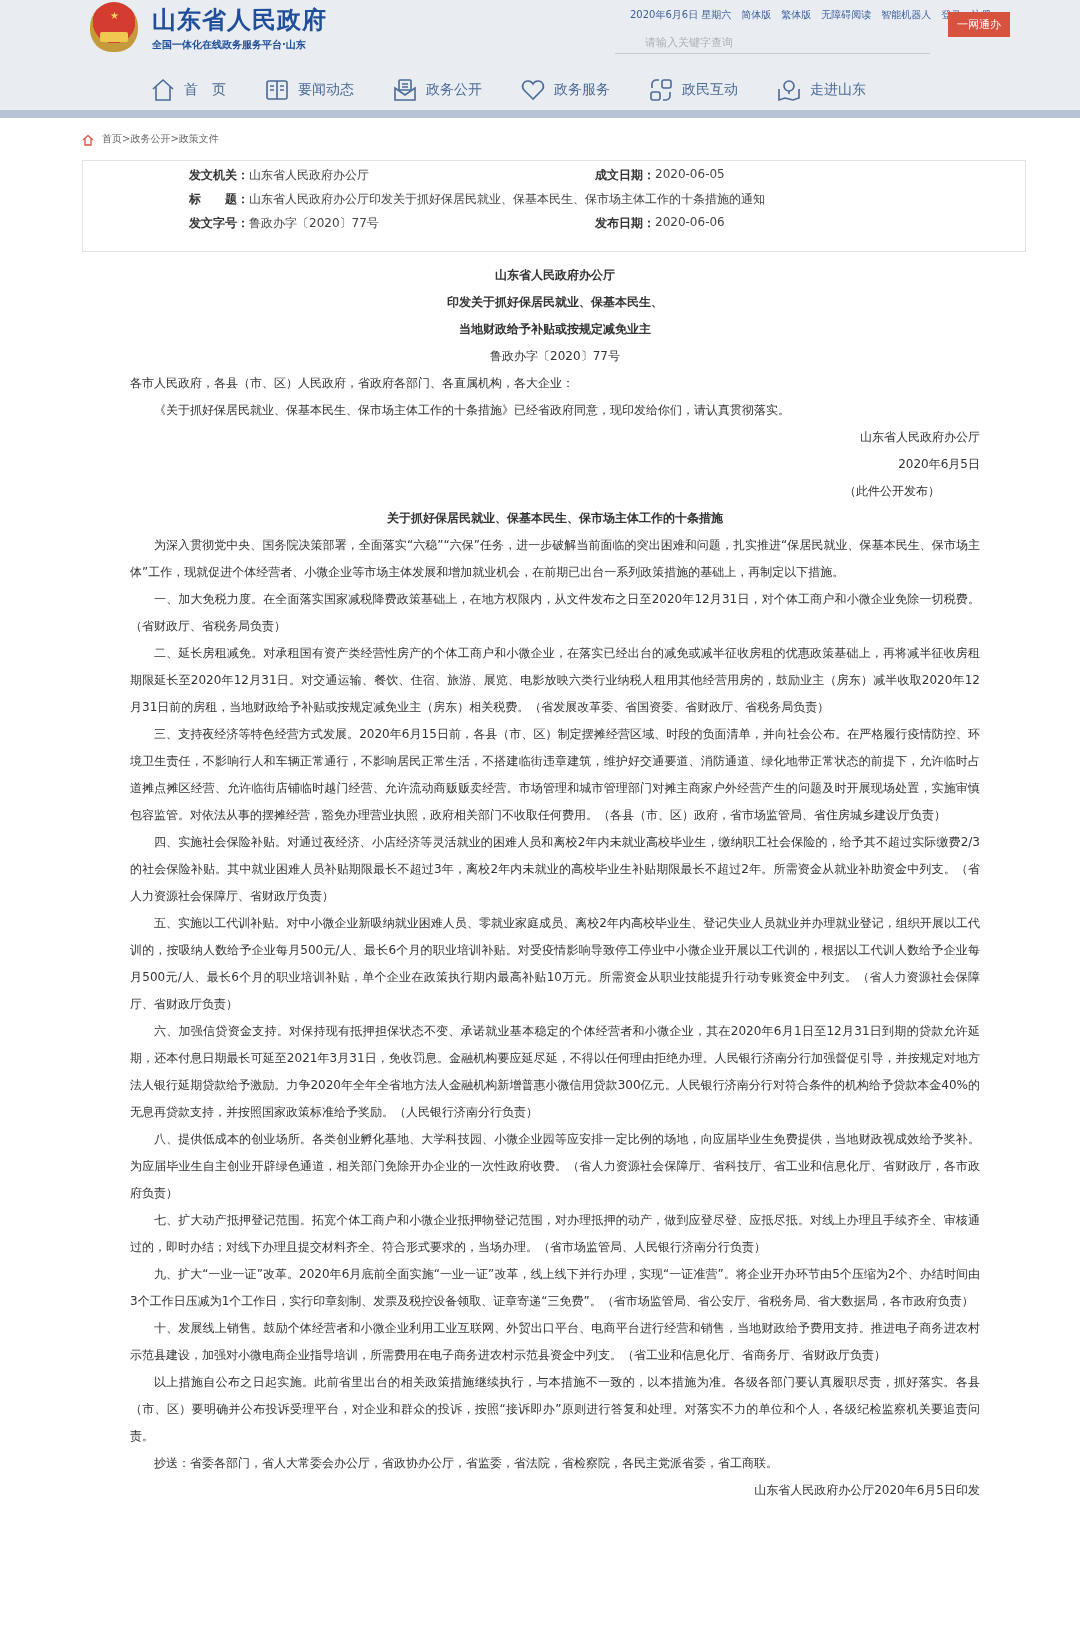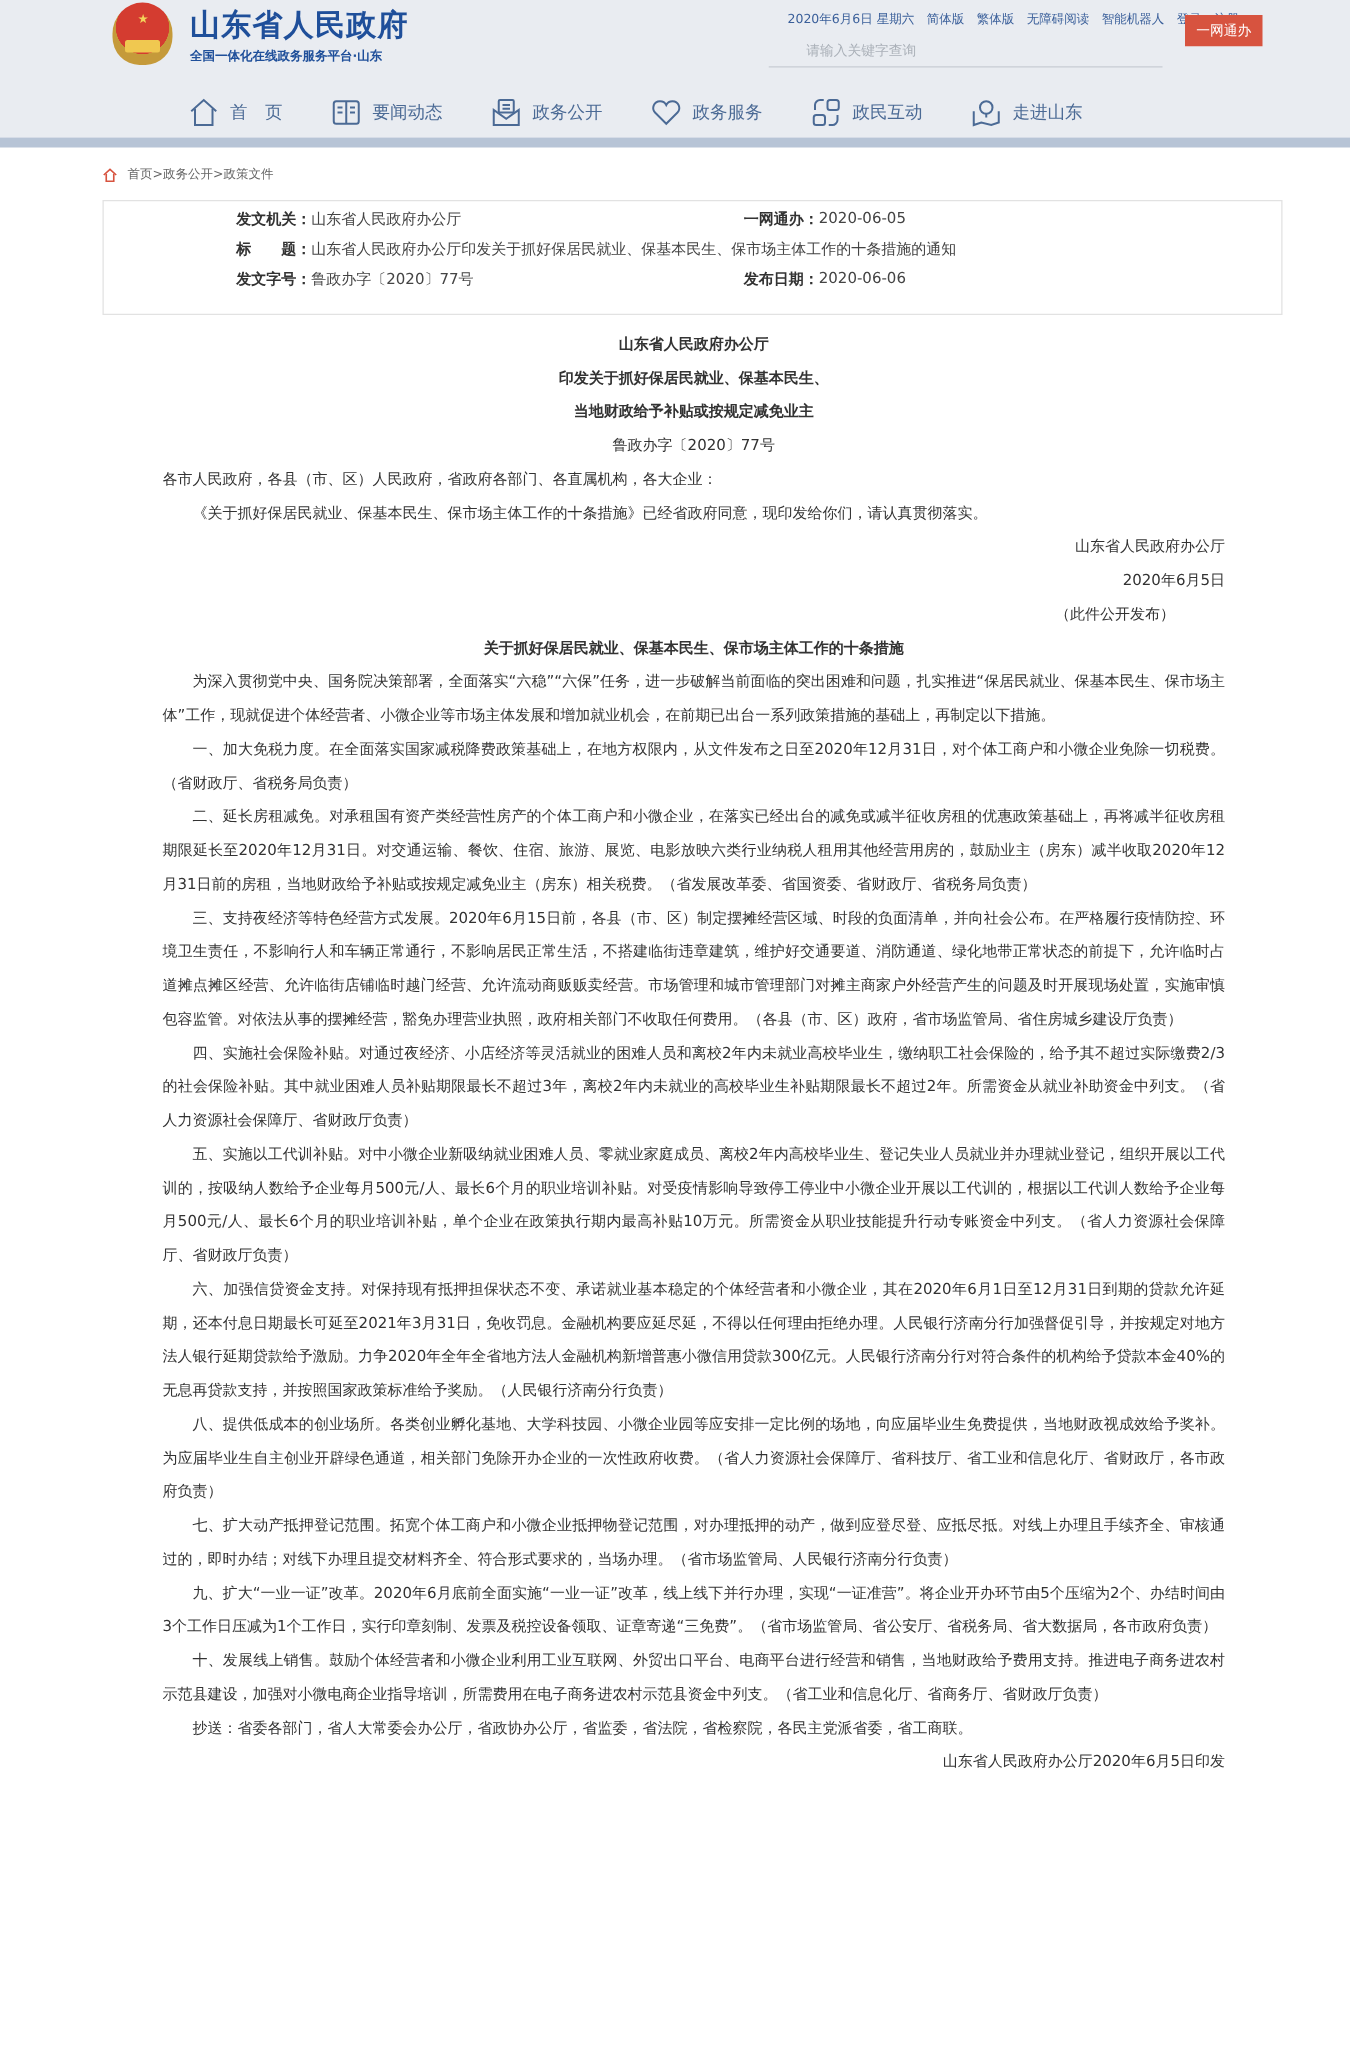--- a/index.html
+++ b/index.html
@@ -5,21 +5,21 @@
   * { box-sizing: border-box; margin: 0; padding: 0; }
   body { width: 1080px; height: 1637px; background: #ffffff; font-family: "DejaVu Sans", sans-serif; color: #333; overflow: hidden; position: relative; }
   .header { position: absolute; left: 0; top: 0; width: 1080px; height: 110px; background: #e9ecf1; }
   .header-bar { position: absolute; left: 0; top: 110px; width: 1080px; height: 8px; background: #b7c4d6; }
   .emblem { position: absolute; left: 90px; top: 2px; width: 48px; height: 50px; border-radius: 50% 50% 45% 45%; background: radial-gradient(circle at 50% 40%, #d43c30 0 55%, #c59a3a 56% 100%); }
   .emblem .star { position: absolute; left: 20px; top: 8px; color: #f3d35a; font-size: 10px; }
   .emblem .base { position: absolute; left: 10px; top: 30px; width: 28px; height: 10px; background: #f0c850; border-radius: 2px; }
   .site-title { position: absolute; left: 152px; top: 4px; font-size: 24px; font-weight: bold; color: #1f4f9a; letter-spacing: 1px; }
   .site-sub { position: absolute; left: 152px; top: 38px; font-size: 10px; font-weight: bold; color: #1f4f9a; }
   .toplinks { position: absolute; left: 630px; top: 8px; font-size: 10px; color: #3a5f9a; display: flex; gap: 10px; }
-  .search { position: absolute; left: 615px; top: 30px; width: 315px; height: 24px; border: none; border-bottom: 1px solid #c7ccd4; background: transparent; font-size: 11px; color: #999; padding-left: 30px; font-family: Liberation Mono, monospace; }
+  .search { position: absolute; left: 615px; top: 30px; width: 315px; height: 24px; border: none; border-bottom: 1px solid #c7ccd4; background: transparent; font-size: 11px; color: #999; padding-left: 30px; font-family: Liberation Sans, sans-serif; }
   .search::placeholder { color: #aab0b8; }
   .btn-red { position: absolute; left: 948px; top: 12px; width: 62px; height: 25px; background: #d7533f; color: #fff; font-size: 11px; border: none; font-family: "DejaVu Sans", sans-serif; }
   .nav { position: absolute; left: 150px; top: 75px; display: flex; }
   .nav-item { display: flex; align-items: center; height: 30px; margin-right: 38px; color: #4b6a95; font-size: 14px; }
   .nav-item svg { width: 26px; height: 26px; margin-right: 8px; }
   .crumb { position: absolute; left: 82px; top: 132px; font-size: 10px; color: #666; display: flex; align-items: flex-end; gap: 8px; }
   .crumb svg { width: 12px; height: 12px; }
   .meta { position: absolute; left: 82px; top: 160px; width: 944px; height: 92px; border: 1px solid #e2e2e2; background: #fff; font-size: 12px; text-decoration: underline; }
   .meta .row { position: absolute; left: 106px; display: flex; }
   .meta .lbl { font-weight: bold; color: #333; }
@@ -112,21 +112,21 @@
     </svg>
   <span>首页&gt;政务公开&gt;政策文件</span>
 </div>
 
 <div class="meta">
   <div class="row" style="top:6px;">
     <span class="lbl">发文机关：</span>
     <span class="val">山东省人民政府办公厅</span>
   </div>
   <div class="row" style="top:6px; left:512px;">
-    <span class="lbl">一网通办：</span>
+    <span class="lbl">成文日期：</span>
     <span class="val">2020-06-05</span>
   </div>
   <div class="row" style="top:30px;">
     <span class="lbl">标　　题：</span>
     <span class="val">山东省人民政府办公厅印发关于抓好保居民就业、保基本民生、保市场主体工作的十条措施的通知</span>
   </div>
   <div class="row" style="top:54px;">
     <span class="lbl">发文字号：</span>
     <span class="val">鲁政办字〔2020〕77号</span>
   </div>
@@ -151,15 +151,16 @@
   <p class="ind">一、加大免税力度。在全面落实国家减税降费政策基础上，在地方权限内，从文件发布之日至2020年12月31日，对个体工商户和小微企业免除一切税费。（省财政厅、省税务局负责）</p>
   <p class="ind">二、延长房租减免。对承租国有资产类经营性房产的个体工商户和小微企业，在落实已经出台的减免或减半征收房租的优惠政策基础上，再将减半征收房租期限延长至2020年12月31日。对交通运输、餐饮、住宿、旅游、展览、电影放映六类行业纳税人租用其他经营用房的，鼓励业主（房东）减半收取2020年12月31日前的房租，当地财政给予补贴或按规定减免业主（房东）相关税费。（省发展改革委、省国资委、省财政厅、省税务局负责）</p>
   <p class="ind">三、支持夜经济等特色经营方式发展。2020年6月15日前，各县（市、区）制定摆摊经营区域、时段的负面清单，并向社会公布。在严格履行疫情防控、环境卫生责任，不影响行人和车辆正常通行，不影响居民正常生活，不搭建临街违章建筑，维护好交通要道、消防通道、绿化地带正常状态的前提下，允许临时占道摊点摊区经营、允许临街店铺临时越门经营、允许流动商贩贩卖经营。市场管理和城市管理部门对摊主商家户外经营产生的问题及时开展现场处置，实施审慎包容监管。对依法从事的摆摊经营，豁免办理营业执照，政府相关部门不收取任何费用。（各县（市、区）政府，省市场监管局、省住房城乡建设厅负责）</p>
   <p class="ind">四、实施社会保险补贴。对通过夜经济、小店经济等灵活就业的困难人员和离校2年内未就业高校毕业生，缴纳职工社会保险的，给予其不超过实际缴费2/3的社会保险补贴。其中就业困难人员补贴期限最长不超过3年，离校2年内未就业的高校毕业生补贴期限最长不超过2年。所需资金从就业补助资金中列支。（省人力资源社会保障厅、省财政厅负责）</p>
   <p class="ind">五、实施以工代训补贴。对中小微企业新吸纳就业困难人员、零就业家庭成员、离校2年内高校毕业生、登记失业人员就业并办理就业登记，组织开展以工代训的，按吸纳人数给予企业每月500元/人、最长6个月的职业培训补贴。对受疫情影响导致停工停业中小微企业开展以工代训的，根据以工代训人数给予企业每月500元/人、最长6个月的职业培训补贴，单个企业在政策执行期内最高补贴10万元。所需资金从职业技能提升行动专账资金中列支。（省人力资源社会保障厅、省财政厅负责）</p>
   <p class="ind">六、加强信贷资金支持。对保持现有抵押担保状态不变、承诺就业基本稳定的个体经营者和小微企业，其在2020年6月1日至12月31日到期的贷款允许延期，还本付息日期最长可延至2021年3月31日，免收罚息。金融机构要应延尽延，不得以任何理由拒绝办理。人民银行济南分行加强督促引导，并按规定对地方法人银行延期贷款给予激励。力争2020年全年全省地方法人金融机构新增普惠小微信用贷款300亿元。人民银行济南分行对符合条件的机构给予贷款本金40%的无息再贷款支持，并按照国家政策标准给予奖励。（人民银行济南分行负责）</p>
   <p class="ind">八、提供低成本的创业场所。各类创业孵化基地、大学科技园、小微企业园等应安排一定比例的场地，向应届毕业生免费提供，当地财政视成效给予奖补。为应届毕业生自主创业开辟绿色通道，相关部门免除开办企业的一次性政府收费。（省人力资源社会保障厅、省科技厅、省工业和信息化厅、省财政厅，各市政府负责）</p>
   <p class="ind">七、扩大动产抵押登记范围。拓宽个体工商户和小微企业抵押物登记范围，对办理抵押的动产，做到应登尽登、应抵尽抵。对线上办理且手续齐全、审核通过的，即时办结；对线下办理且提交材料齐全、符合形式要求的，当场办理。（省市场监管局、人民银行济南分行负责）</p>
   <p class="ind">九、扩大“一业一证”改革。2020年6月底前全面实施“一业一证”改革，线上线下并行办理，实现“一证准营”。将企业开办环节由5个压缩为2个、办结时间由3个工作日压减为1个工作日，实行印章刻制、发票及税控设备领取、证章寄递“三免费”。（省市场监管局、省公安厅、省税务局、省大数据局，各市政府负责）</p>
   <p class="ind">十、发展线上销售。鼓励个体经营者和小微企业利用工业互联网、外贸出口平台、电商平台进行经营和销售，当地财政给予费用支持。推进电子商务进农村示范县建设，加强对小微电商企业指导培训，所需费用在电子商务进农村示范县资金中列支。（省工业和信息化厅、省商务厅、省财政厅负责）</p>
+  <p class="ind">以上措施自公布之日起实施。此前省里出台的相关政策措施继续执行，与本措施不一致的，以本措施为准。各级各部门要认真履职尽责，抓好落实。各县（市、区）要明确并公布投诉受理平台，对企业和群众的投诉，按照“接诉即办”原则进行答复和处理。对落实不力的单位和个人，各级纪检监察机关要追责问责。</p>
   <p class="ind">抄送：省委各部门，省人大常委会办公厅，省政协办公厅，省监委，省法院，省检察院，各民主党派省委，省工商联。</p>
   <p class="r">山东省人民政府办公厅2020年6月5日印发</p>
 </div>
 
 </body></html>

